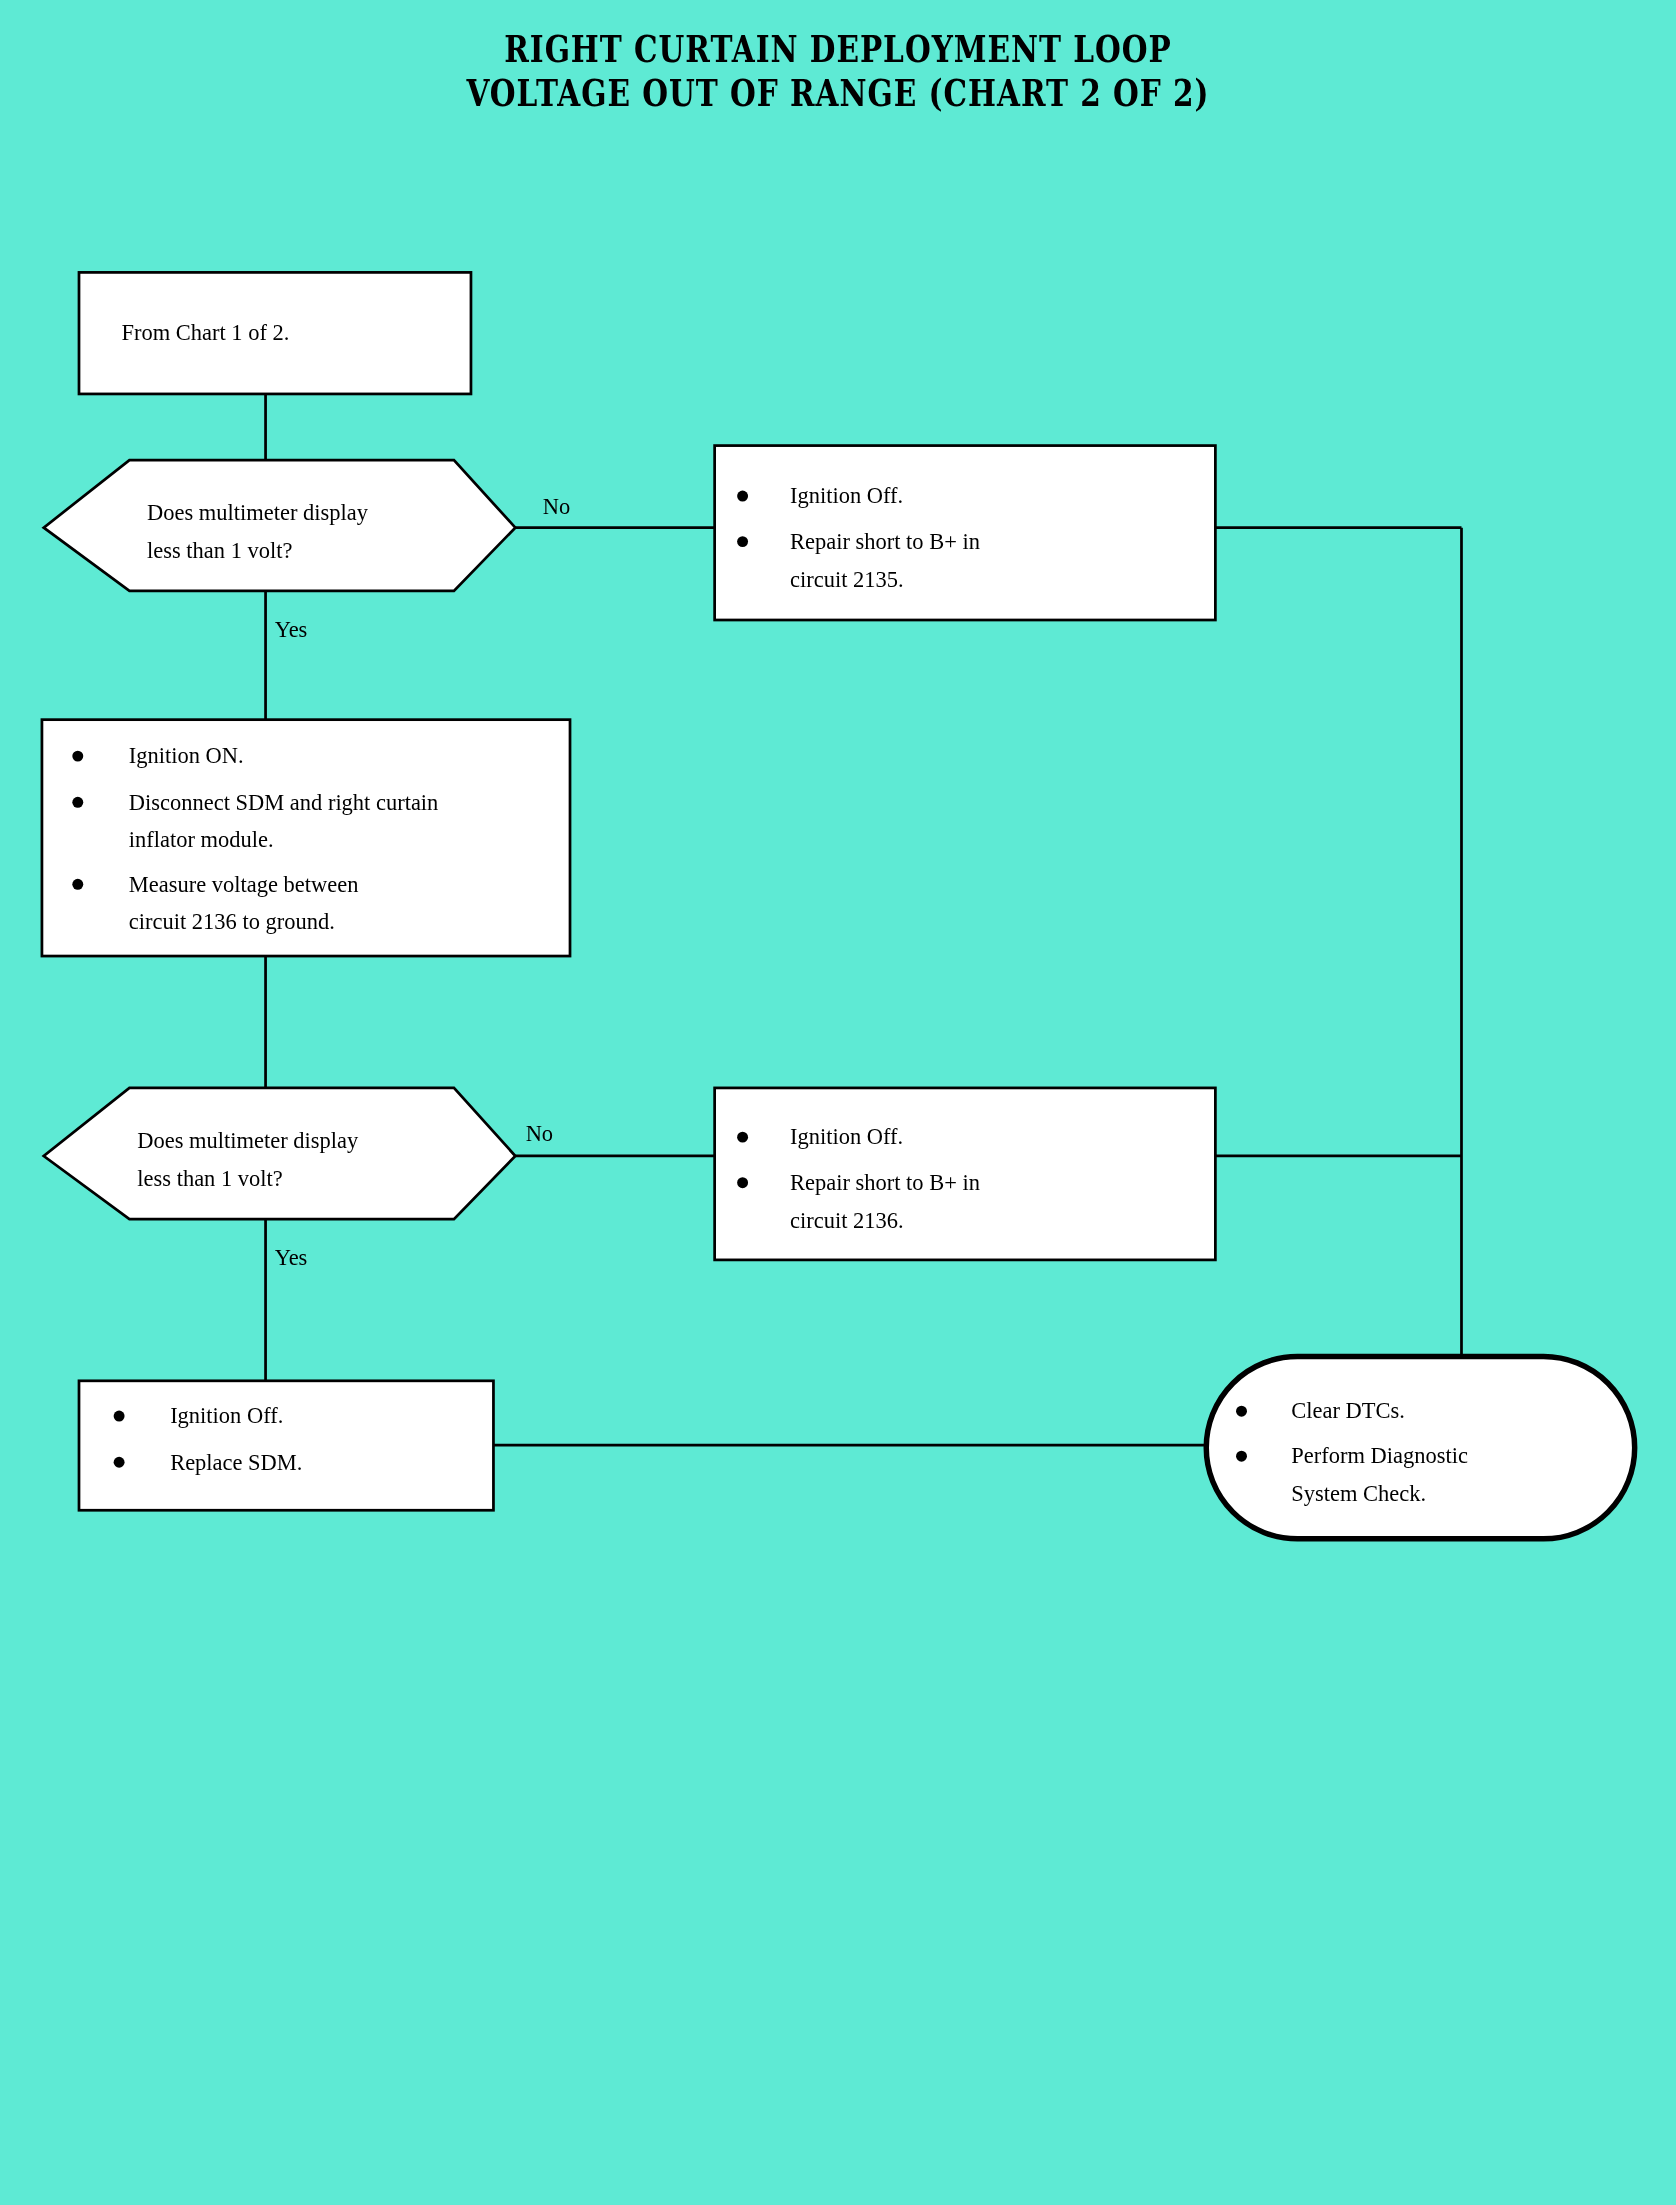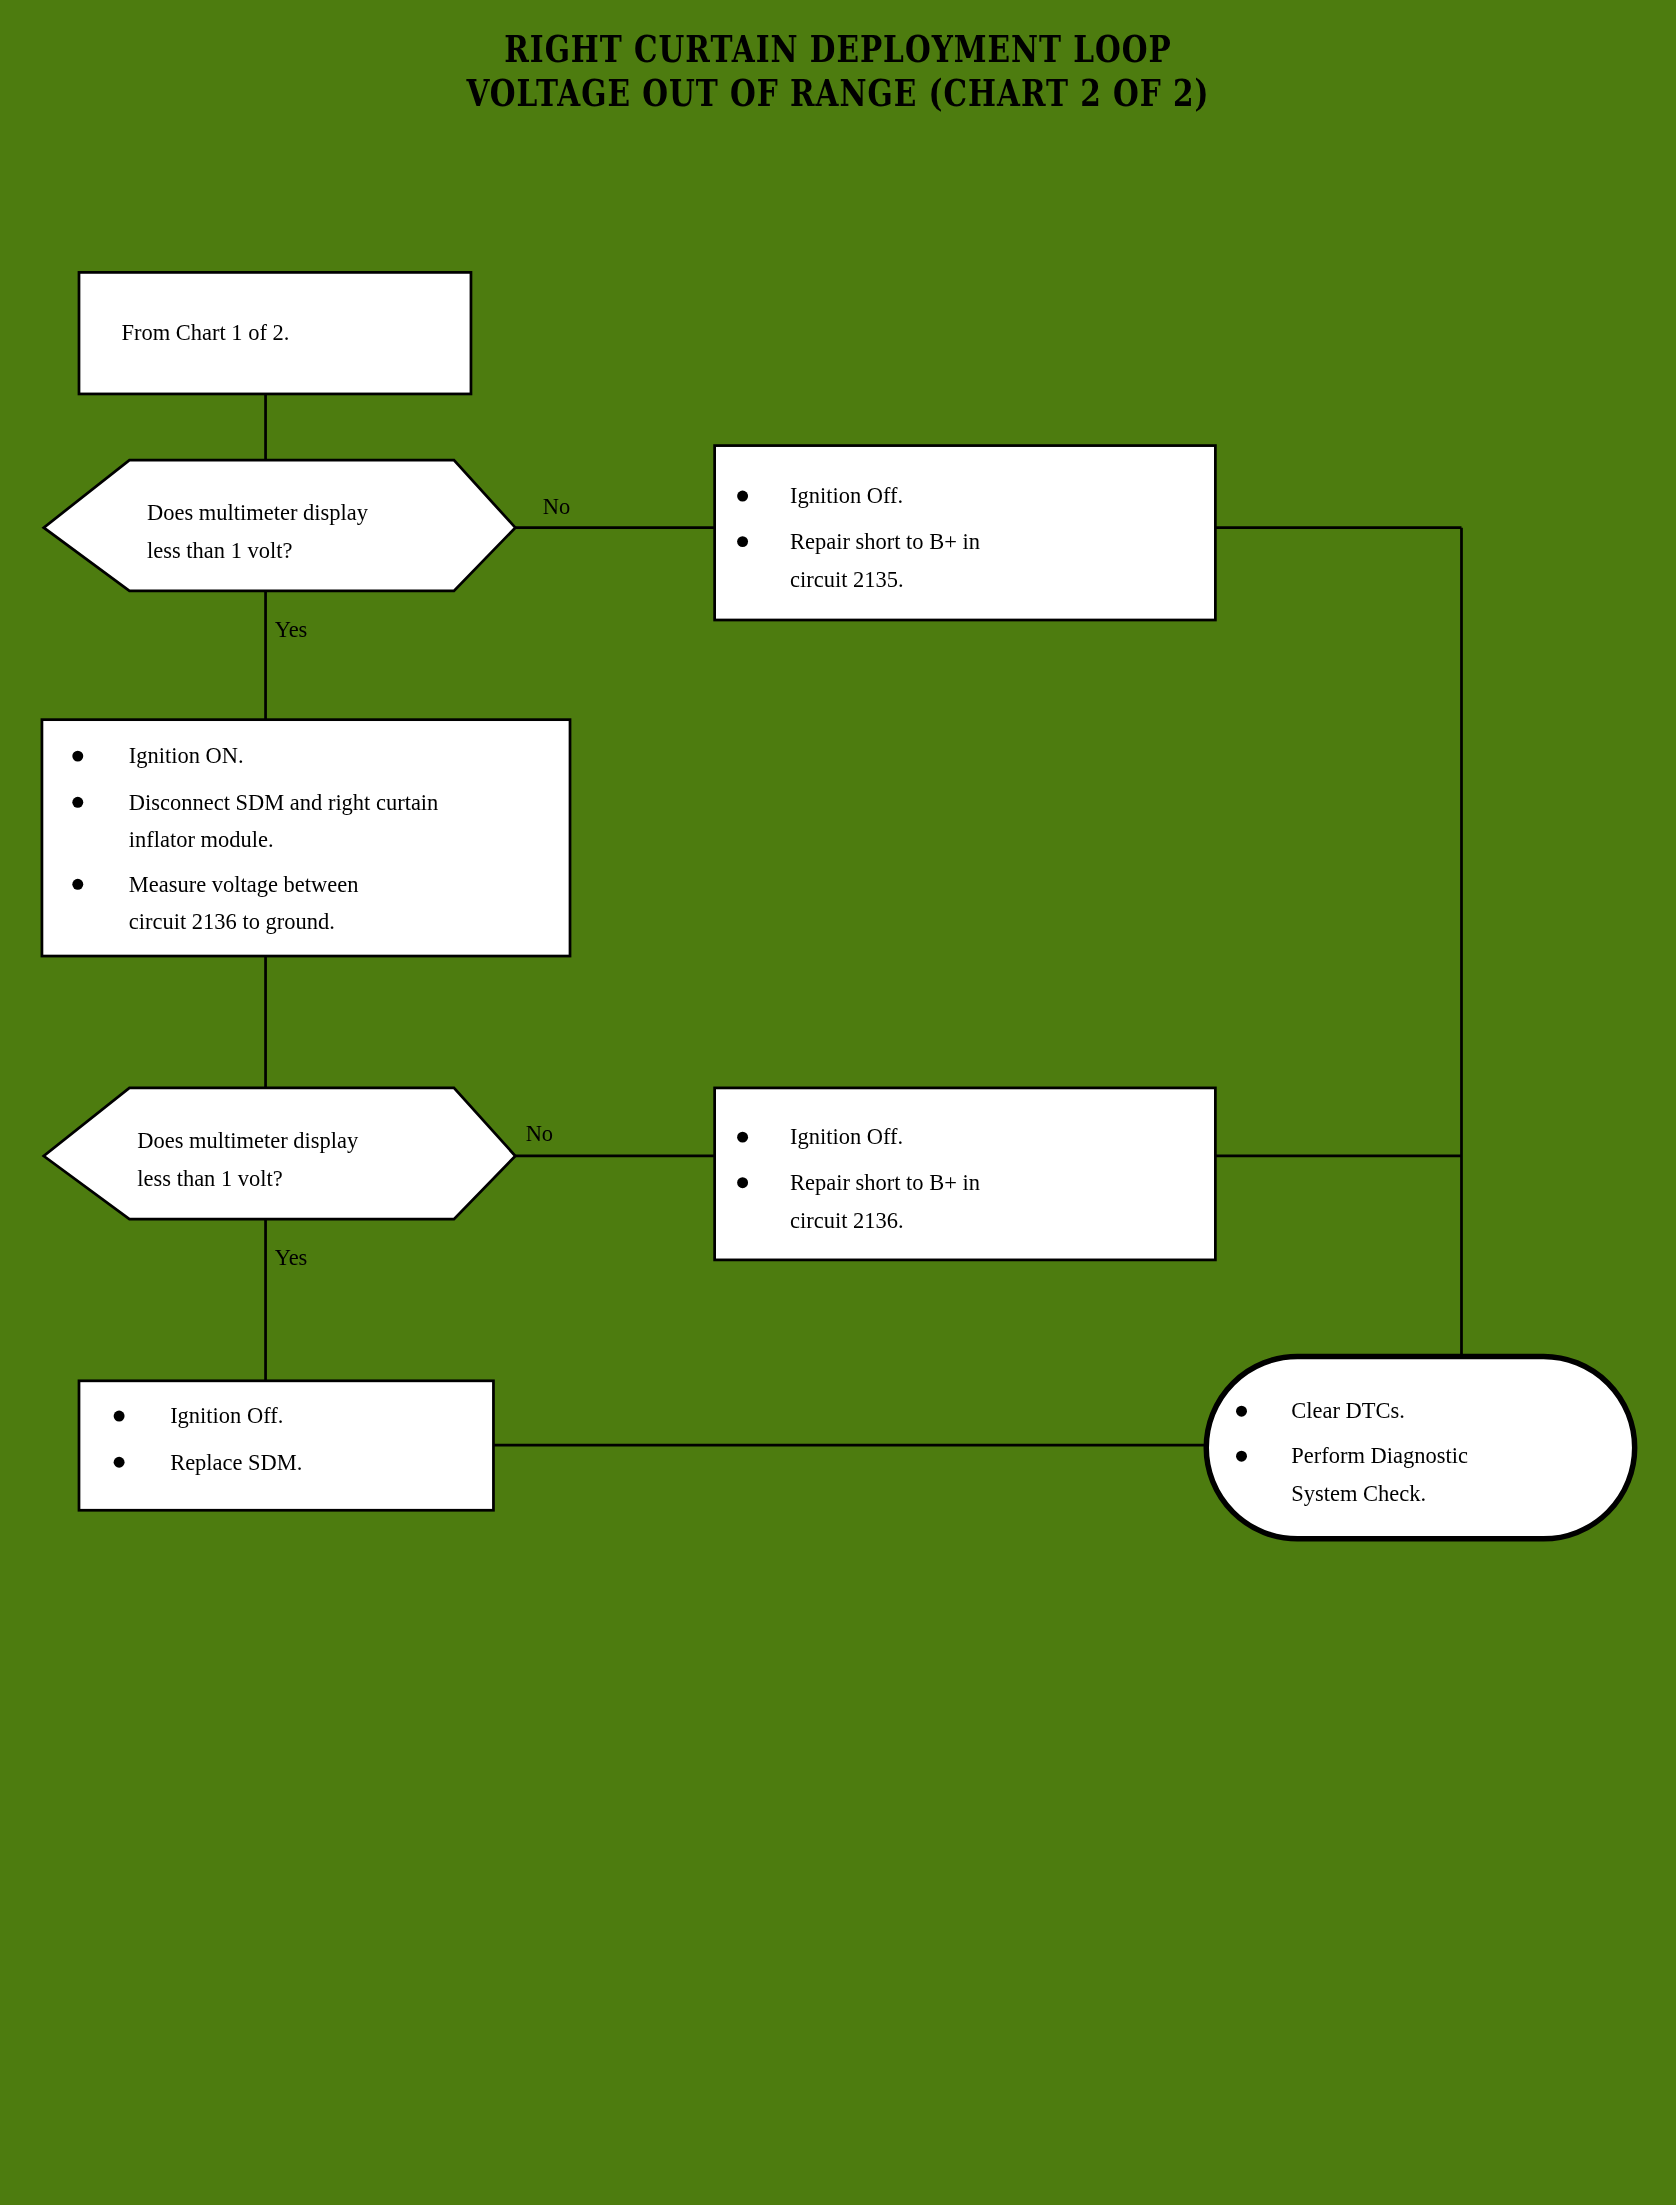--- a/index.html
+++ b/index.html
@@ -4,21 +4,21 @@
 <style>
   html, body {
     margin: 0;
     padding: 0;
     background: #ffffff;
   }
   #page {
     position: relative;
     width: 1676px;
     height: 2205px;
-    background: #4d7c0f;
+    background: #5eead4;
     overflow: hidden;
     font-family: "Liberation Serif", "DejaVu Serif", serif;
   }
   #title-block {
     position: absolute;
     top: 28px;
     left: 0;
     width: 1676px;
     text-align: center;
     font-family: "DejaVu Serif", "Liberation Serif", serif;

